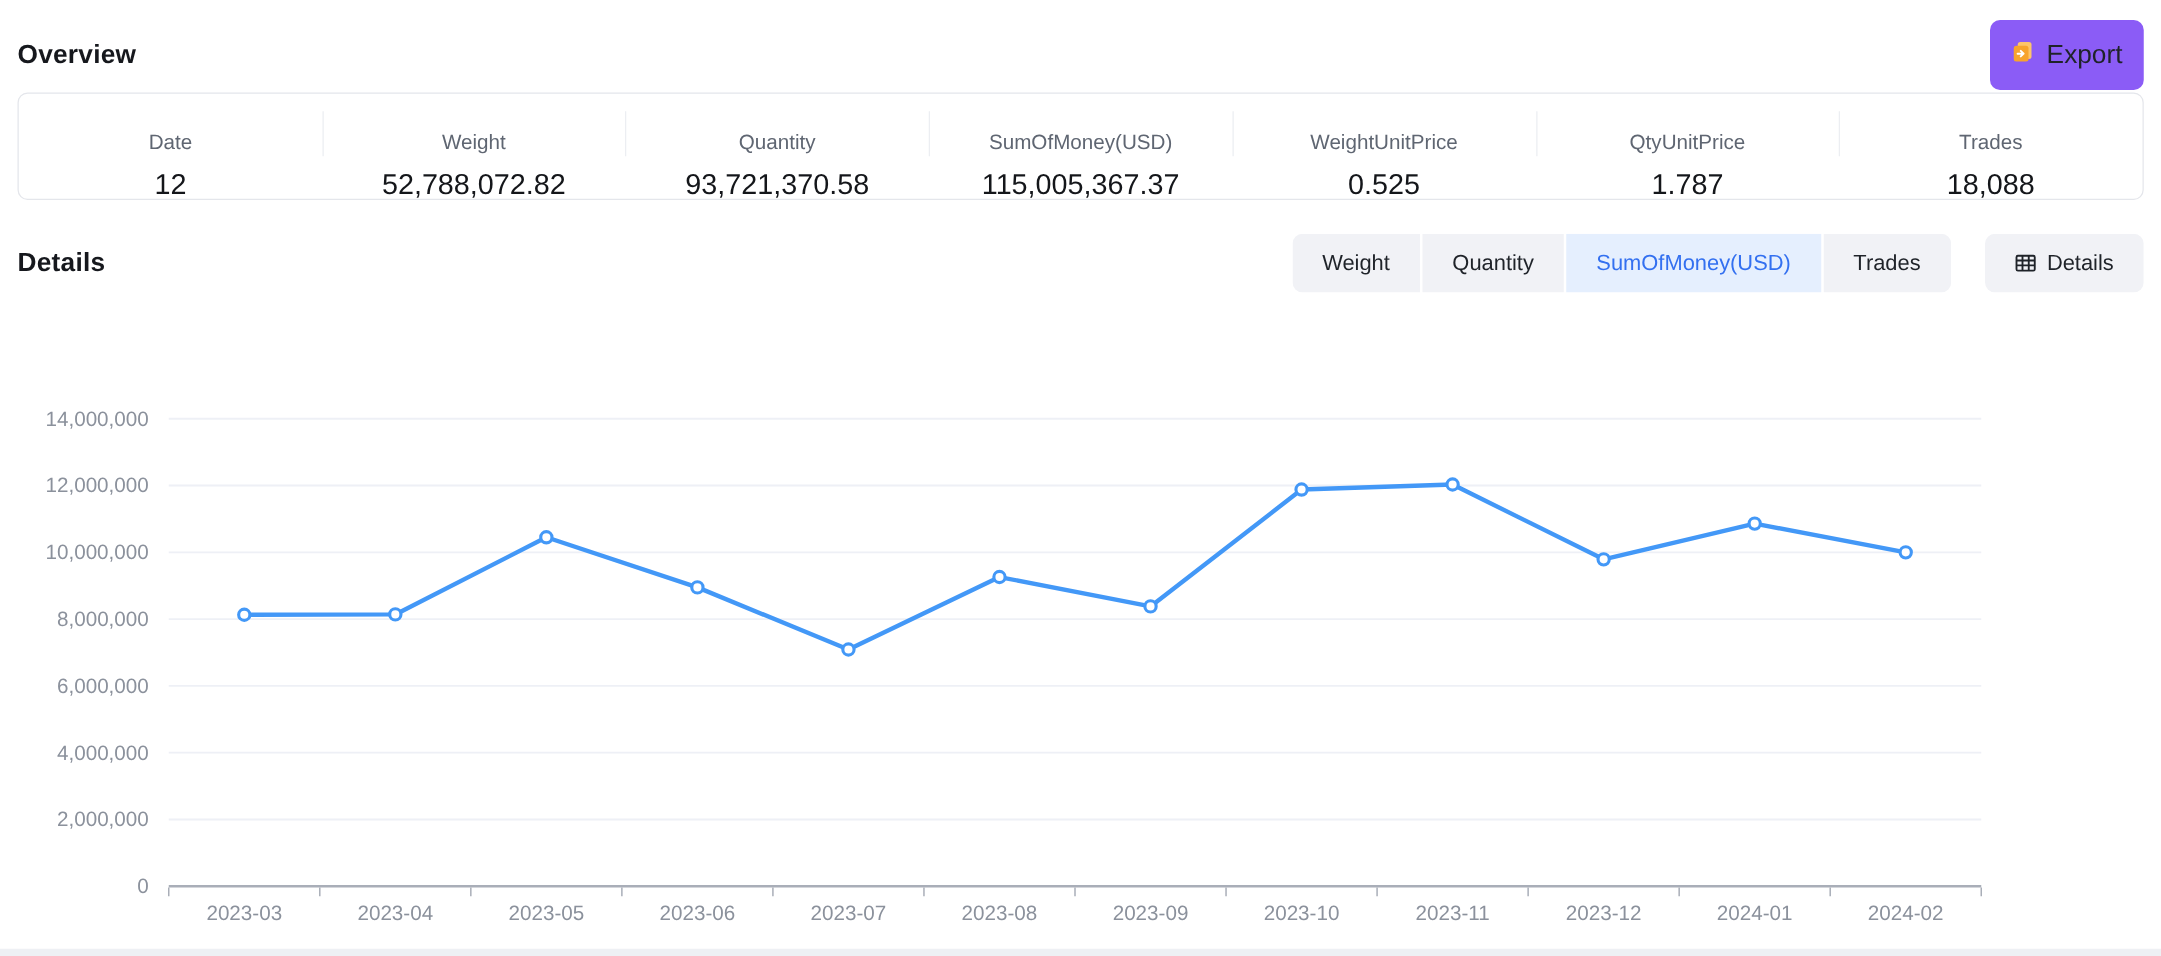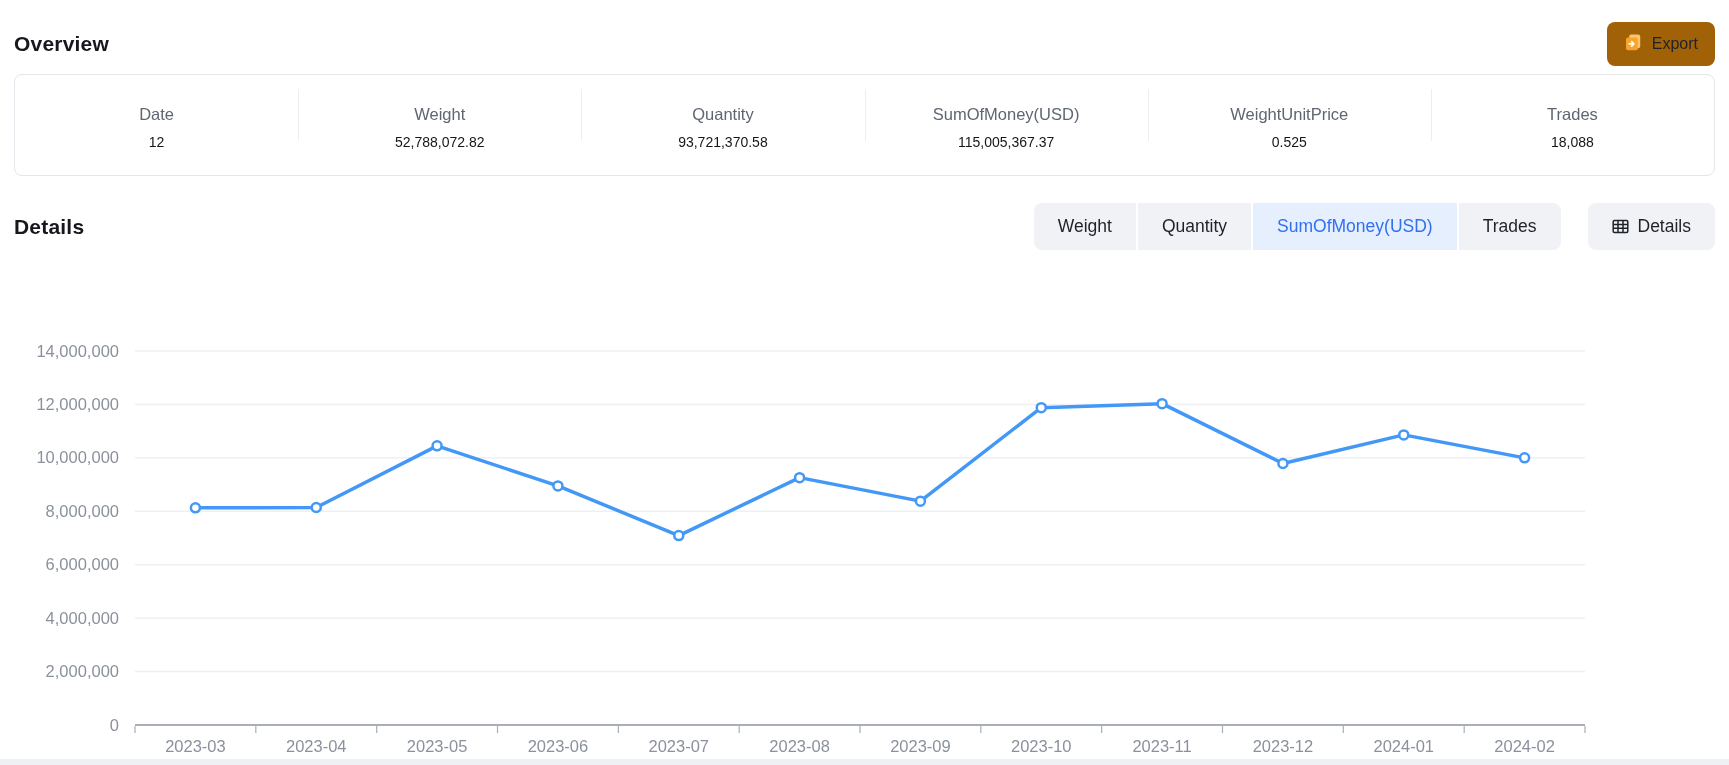--- a/index.html
+++ b/index.html
@@ -24,37 +24,37 @@
   .page-title {
     font-size: 21px;
     font-weight: bold;
     color: #16181d;
     letter-spacing: .2px;
   }
   .export-btn {
     display: flex;
     align-items: center;
     gap: 9px;
-    background: #a16207;
+    background: #8b5cf6;
     border: none;
     border-radius: 8px;
-    height: 44px;
+    height: 56px;
     padding: 0 17px;
     font-family: inherit;
-    font-size: 16px;
+    font-size: 21px;
     color: #1f2329;
     cursor: pointer;
   }
 
   
   .stats-card {
     border: 1px solid #e4e6eb;
     border-radius: 8px;
     background: #fff;
-    height: 102px;
+    height: 86px;
     display: flex;
     margin-top: 6px;
   }
   .stat {
     flex: 1;
     position: relative;
     display: flex;
     flex-direction: column;
     align-items: center;
     padding-top: 30px;
@@ -63,21 +63,21 @@
   .stat + .stat::before {
     content: "";
     position: absolute;
     left: 0;
     top: 14px;
     bottom: 34px;
     width: 1px;
     background: #eceef2;
   }
   .stat-label { font-size: 16.5px; color: #5f6672; }
-  .stat-value { font-size: 14px; color: #14161a; }
+  .stat-value { font-size: 23px; color: #14161a; }
 
   
   .details-row {
     margin-top: 27px;
     display: flex;
     align-items: center;
   }
   .section-title {
     font-size: 21px;
     font-weight: bold;
@@ -155,20 +155,24 @@
         <div class="stat-label">Quantity</div>
         <div class="stat-value">93,721,370.58</div>
       </div>
       <div class="stat">
         <div class="stat-label">SumOfMoney(USD)</div>
         <div class="stat-value">115,005,367.37</div>
       </div>
       <div class="stat">
         <div class="stat-label">WeightUnitPrice</div>
         <div class="stat-value">0.525</div>
+      </div>
+      <div class="stat">
+        <div class="stat-label">QtyUnitPrice</div>
+        <div class="stat-value">1.787</div>
       </div>
       <div class="stat">
         <div class="stat-label">Trades</div>
         <div class="stat-value">18,088</div>
       </div>
     </div>
 
   <div class="details-row">
     <div class="section-title">Details</div>
     <div class="tabs-area">

